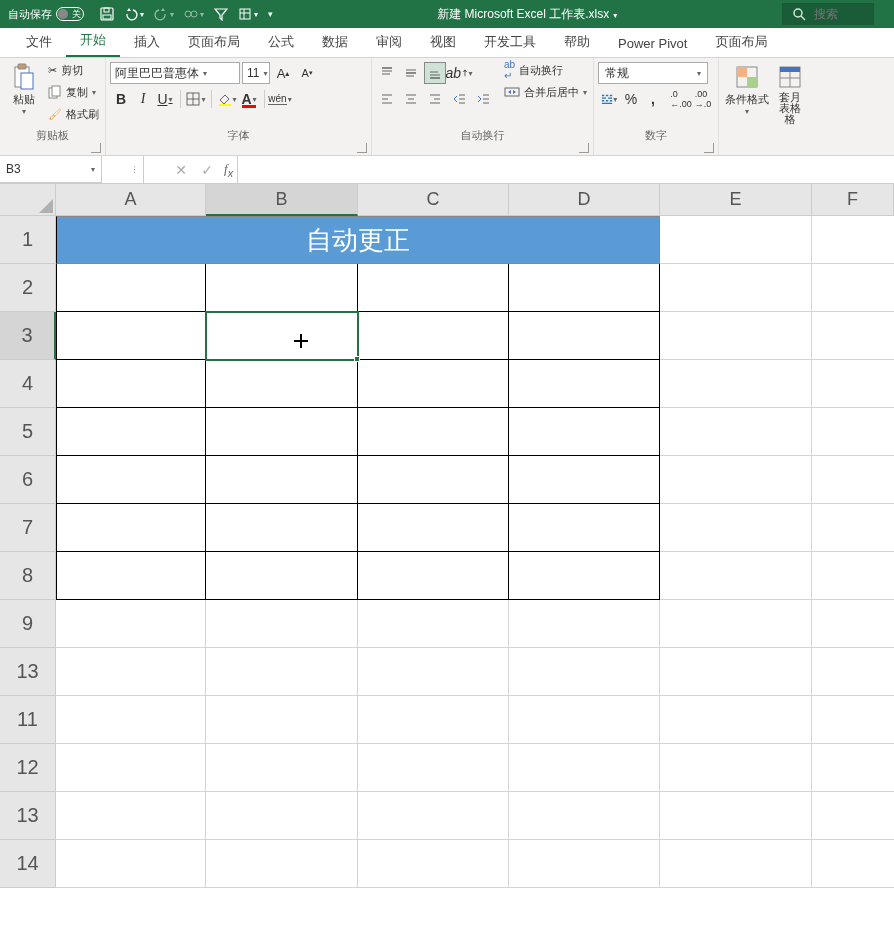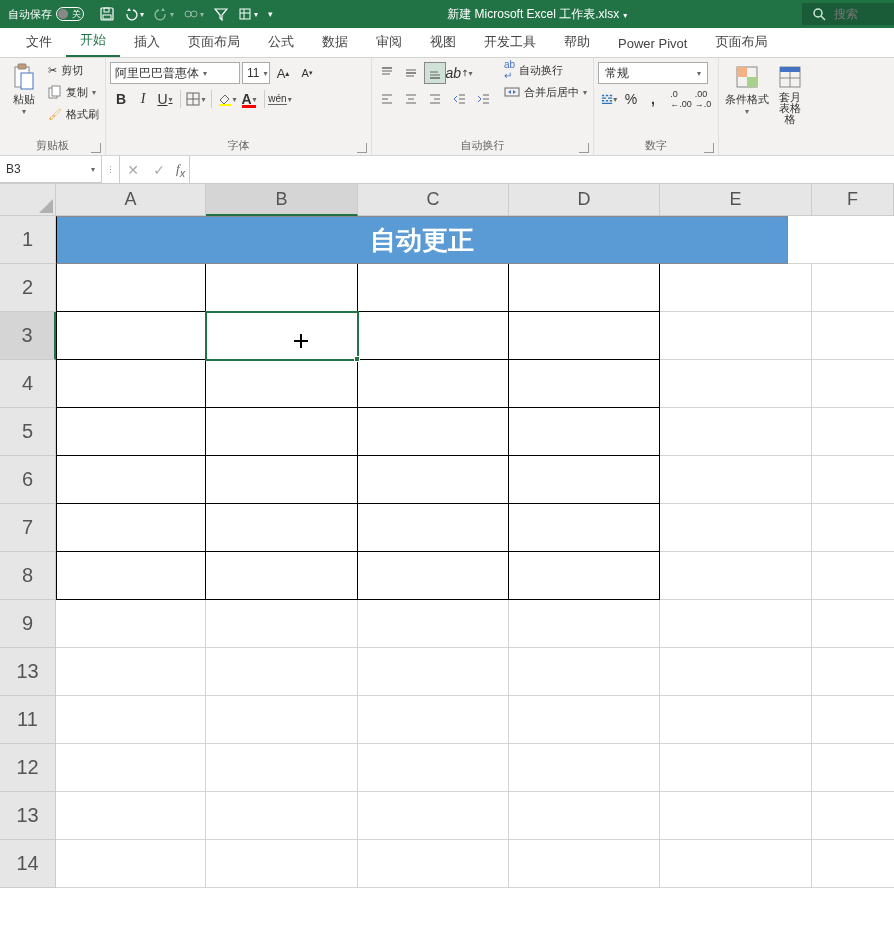--- a/index.html
+++ b/index.html
@@ -10,53 +10,53 @@
   .title-left { display: flex; align-items: center; gap: 4px; padding-left: 8px; }
   .autosave { display: flex; align-items: center; gap: 4px; font-size: 11px; }
   .toggle { width: 28px; height: 14px; border: 1px solid #fff; border-radius: 8px; display: flex; align-items: center; padding: 0 1px; position: relative; }
   .toggle-knob { width: 10px; height: 10px; background: #888; border-radius: 50%; }
   .toggle-label { font-size: 9px; position: absolute; right: 2px; color: #fff; }
   .qat { display: flex; align-items: center; gap: 10px; margin-left: 12px; }
   .qat-btn { color: #fff; cursor: pointer; display:flex; align-items:center; gap:2px;}
   .qat-btn.dim { opacity: .5; }
   .title-center { flex: 1; text-align: center; font-size: 12px; }
   .title-center .drop { font-size: 8px; margin-left: 4px; }
-  .title-right { display: flex; align-items: flex-start; padding-right: 0; border-radius: 10px; }
+  .title-right { display: flex; align-items: flex-start; padding-right: 20px; border-radius: 10px; }
   .search-box { background: #1a5c38; display: flex; align-items: center; height: 22px; padding: 0 10px; gap: 8px; color: #d0e8da; }
   .search-box input { background: transparent; border: none; color: #d0e8da; font-size: 12px; width: 50px; }
 
   
   .ribbon-tabs { background: #ffffff; border-bottom: 1px solid #d4d4d4; display: flex; height: 30px; align-items: flex-end; padding-left: 12px; gap: 0; }
   .ribbon-tab { padding: 6px 14px; font-size: 13px; color: #444; cursor: pointer; border-top-left-radius:2px; border-top-right-radius:2px;}
   .ribbon-tab.active { color: #217346; border-bottom: 2px solid #217346; font-weight: 500; }
 
   
   .ribbon { background: #f3f2f1; border-bottom: 1px solid #d4d4d4; display: flex; height: 98px; }
   .ribbon-group { border-right: 1px solid #e0e0e0; display: flex; flex-direction: column; justify-content: space-between; padding: 2px 4px 0px 4px; }
   .group-body { display: flex; gap: 2px; align-items:flex-start; flex:1;}
-  .group-label { text-align: center; font-size: 11px; color: #666; padding-bottom: 2px; position:relative;}
+  .group-label { text-align: center; font-size: 11px; color: #666; padding-bottom: 12px; position:relative;}
   .group-launcher { position:absolute; right:0; bottom:2px; width:10px;height:10px;border:1px solid #999;border-top:none;border-left:none;}
   .big-btn { display: flex; flex-direction: column; align-items: center; justify-content: center; width: 40px; padding: 2px; cursor: pointer; font-size:11px; text-align:center;}
   .big-btn .icon { font-size: 22px; height: 30px; display:flex;align-items:center;}
   .stack { display: flex; flex-direction: column; gap: 2px; justify-content:center;}
   .small-btn { display: flex; align-items: center; gap: 4px; font-size: 11px; cursor: pointer; padding: 1px 2px; height:20px;}
   .icon-btn { width:22px; height:22px; display:flex; align-items:center; justify-content:center; cursor:pointer; font-size:14px;}
   .font-row { display:flex; align-items:center; gap:2px;}
   .font-select { height:22px; border:1px solid #ababab; background:#fff; font-size:12px; padding:0 4px; display:flex; align-items:center; gap:4px;}
   .font-name { width:130px;} .font-size { width:28px;}
   .btn-row { display:flex; gap:0px;}
   .align-grid { display:flex; gap:2px;}
   .align-cell { width:22px; height:22px; display:flex; align-items:center; justify-content:center; cursor:pointer;}
   .align-cell.active { background:#d0e2d7; border:1px solid #888;}
   .col { display:flex; flex-direction:column; gap:2px;}
   .num-select { height:22px; border:1px solid #ababab; background:#fff; padding:0 6px; font-size:12px; width:110px; display:flex; align-items:center; justify-content:space-between;}
   .drop-caret { font-size:8px; color:#666;}
 
   
-  .formula-row { display:flex; border-bottom:1px solid #ccc; height:28px; align-items:stretch;}
+  .formula-row { display:flex; border-bottom:1px solid #ccc; height:28px; align-items:stretch;gap:24px;}
   .name-box { width:102px; border:1px solid #ccc; border-top:none; border-left:none; display:flex; align-items:center; padding:0 6px; justify-content:space-between; font-size:12px;}
   .fx-controls { display:flex; align-items:center; border-right:1px solid #ccc; padding:0 4px; gap:8px;}
   .fx-btn { color:#aaa; cursor:pointer; font-size:14px; width:18px; text-align:center;}
   .fx-label { font-style:italic; font-family:"Cambria Math",serif; font-size:13px; color:#666;}
   .formula-input { flex:1; padding:0 6px; display:flex; align-items:center;}
 
   
   .sheet { display:flex; }
   .corner { width:56px; height:32px; background:#e6e6e6; border-right:1px solid #ccc; border-bottom:1px solid #ccc; position:relative;}
   .corner::after{content:'';position:absolute;right:2px;bottom:2px;width:0;height:0;border-style:solid;border-width:0 0 14px 14px;border-color:transparent transparent #b0b0b0 transparent;}
@@ -449,21 +449,21 @@
         <div class="row-h">13</div>
         <div class="row-h">11</div>
         <div class="row-h">12</div>
         <div class="row-h">13</div>
         <div class="row-h">14</div>
       </div>
       <div class="grid-area">
         <div class="grid-rows">
 
           <div class="grid-row">
-            <div class="cell merged-title tbl-left" style="width:732px;font-weight:bold;">
+            <div class="cell merged-title tbl-left" style="width:604px;">
                 <span>自动更正</span>
               </div>
             <div class="cell" style="width:152px;"></div>
             <div class="cell" style="width:82px;border-right:none;"></div>
           </div>
 
           <div class="grid-row">
             <div class="cell tbl-border tbl-left" style="width:150px;"></div>
             <div class="cell tbl-border" style="width:152px;"></div>
             <div class="cell tbl-border" style="width:151px;"></div>

